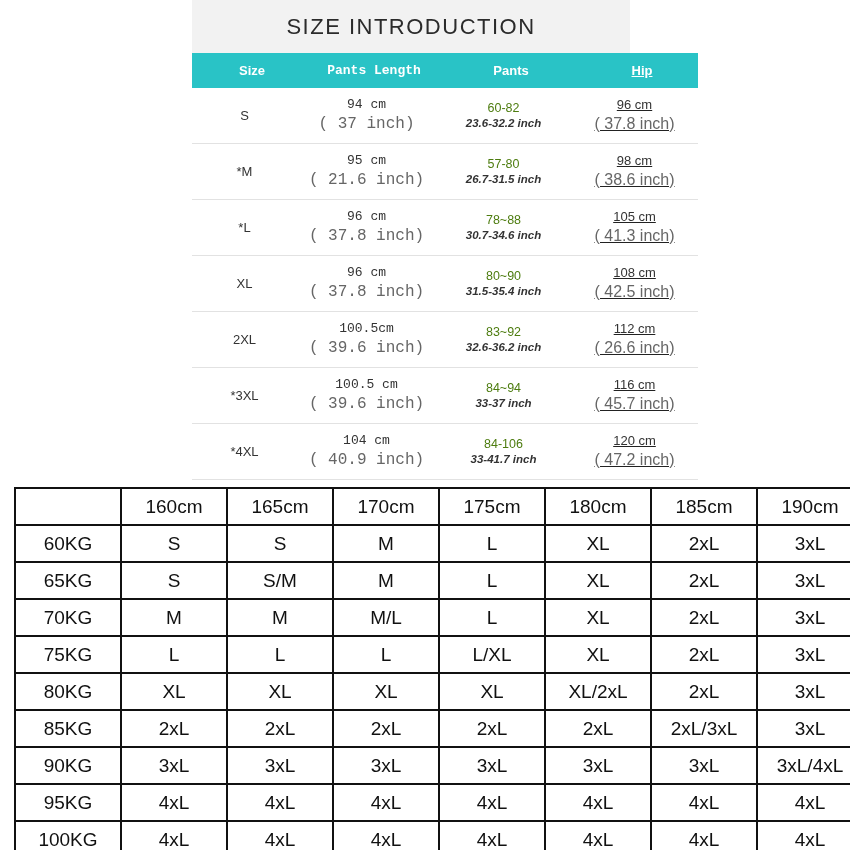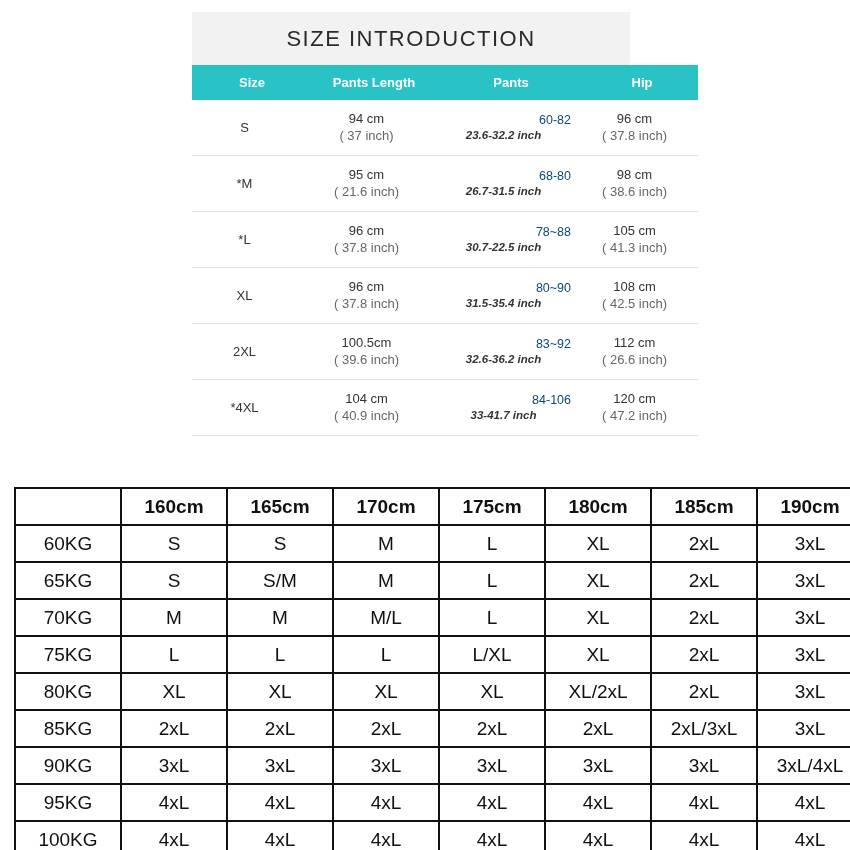--- a/index.html
+++ b/index.html
@@ -12,21 +12,21 @@
     background: #ffffff;
     font-family: "Liberation Sans", sans-serif;
     color: #222;
     overflow: hidden;
   }
 
   
   #size-intro {
     position: absolute;
     left: 192px;
-    top: 12px;
+    top: 0;
     width: 438px;
     background: #ffffff;
   }
   #size-intro-header {
     height: 53px;
     background: #f2f2f2;
     display: flex;
     align-items: center;
     justify-content: center;
   }
@@ -65,43 +65,42 @@
   .sz {
     font-size: 13px;
     color: #333;
   }
   .cmline {
     font-size: 13px;
     color: #333;
     line-height: 1.25;
   }
   .inchline {
-    font-size: 13px;
+    font-size: 16px;
     color: #666;
     line-height: 1.25;
   }
   .waist-cm {
     font-size: 12.5px;
-    color: #0c4a6e;
+    color: #4d7c0f;
     line-height: 1.3;
-    text-align: right;
   }
   .waist-inch {
     font-size: 11.5px;
     color: #333;
     font-style: italic;
     font-weight: bold;
     line-height: 1.3;
   }
 
   
   .col-size { width: 88px; }
-  .col-pants { width: 122px; }
+  .col-pants { width: 122px; font-family: Liberation Mono, monospace; }
   .col-waist { width: 118px; }
-  .col-hip { width: 110px; }
+  .col-hip { width: 110px; text-decoration: underline; }
 
   
   #grid-wrap {
     position: absolute;
     left: 14px;
     top: 487px;
     width: 822px;
   }
   table.grid {
     border-collapse: collapse;
@@ -112,21 +111,21 @@
     border: 2px solid #111;
     text-align: center;
     vertical-align: middle;
     height: 35px;
     font-size: 19px;
     font-weight: normal;
     color: #111;
     padding: 0;
   }
   table.grid thead th {
-    font-weight: bold;
+    font-weight: normal;
     margin-top: 16px;
   }
   table.grid .corner {
     border-left: 2px solid #111;
     border-top: 2px solid #111;
   }
   .rowhead { font-size: 19px; }
   .gc-w { width: 104px; }
 </style>
 </head>
@@ -166,39 +165,39 @@
         </tr>
         <tr>
           <td class="col-size">
             <div class="sz">*M</div>
           </td>
           <td class="col-pants">
             <div class="cmline">95 cm</div>
             <div class="inchline">( 21.6 inch)</div>
           </td>
           <td class="col-waist">
-            <div class="waist-cm">68-80</div>
+            <div class="waist-cm">57-80</div>
             <div class="waist-inch">26.7-31.5 inch</div>
           </td>
           <td class="col-hip">
             <div class="cmline">98 cm</div>
             <div class="inchline">( 38.6 inch)</div>
           </td>
         </tr>
         <tr>
           <td class="col-size">
             <div class="sz">*L</div>
           </td>
           <td class="col-pants">
             <div class="cmline">96 cm</div>
             <div class="inchline">( 37.8 inch)</div>
           </td>
           <td class="col-waist">
             <div class="waist-cm">78~88</div>
-            <div class="waist-inch">30.7-22.5 inch</div>
+            <div class="waist-inch">30.7-34.6 inch</div>
           </td>
           <td class="col-hip">
             <div class="cmline">105 cm</div>
             <div class="inchline">( 41.3 inch)</div>
           </td>
         </tr>
         <tr>
           <td class="col-size">
             <div class="sz">XL</div>
           </td>
@@ -223,20 +222,37 @@
             <div class="cmline">100.5cm</div>
             <div class="inchline">( 39.6 inch)</div>
           </td>
           <td class="col-waist">
             <div class="waist-cm">83~92</div>
             <div class="waist-inch">32.6-36.2 inch</div>
           </td>
           <td class="col-hip">
             <div class="cmline">112 cm</div>
             <div class="inchline">( 26.6 inch)</div>
+          </td>
+        </tr>
+        <tr>
+          <td class="col-size">
+            <div class="sz">*3XL</div>
+          </td>
+          <td class="col-pants">
+            <div class="cmline">100.5 cm</div>
+            <div class="inchline">( 39.6 inch)</div>
+          </td>
+          <td class="col-waist">
+            <div class="waist-cm">84~94</div>
+            <div class="waist-inch">33-37 inch</div>
+          </td>
+          <td class="col-hip">
+            <div class="cmline">116 cm</div>
+            <div class="inchline">( 45.7 inch)</div>
           </td>
         </tr>
         <tr>
           <td class="col-size">
             <div class="sz">*4XL</div>
           </td>
           <td class="col-pants">
             <div class="cmline">104 cm</div>
             <div class="inchline">( 40.9 inch)</div>
           </td>

